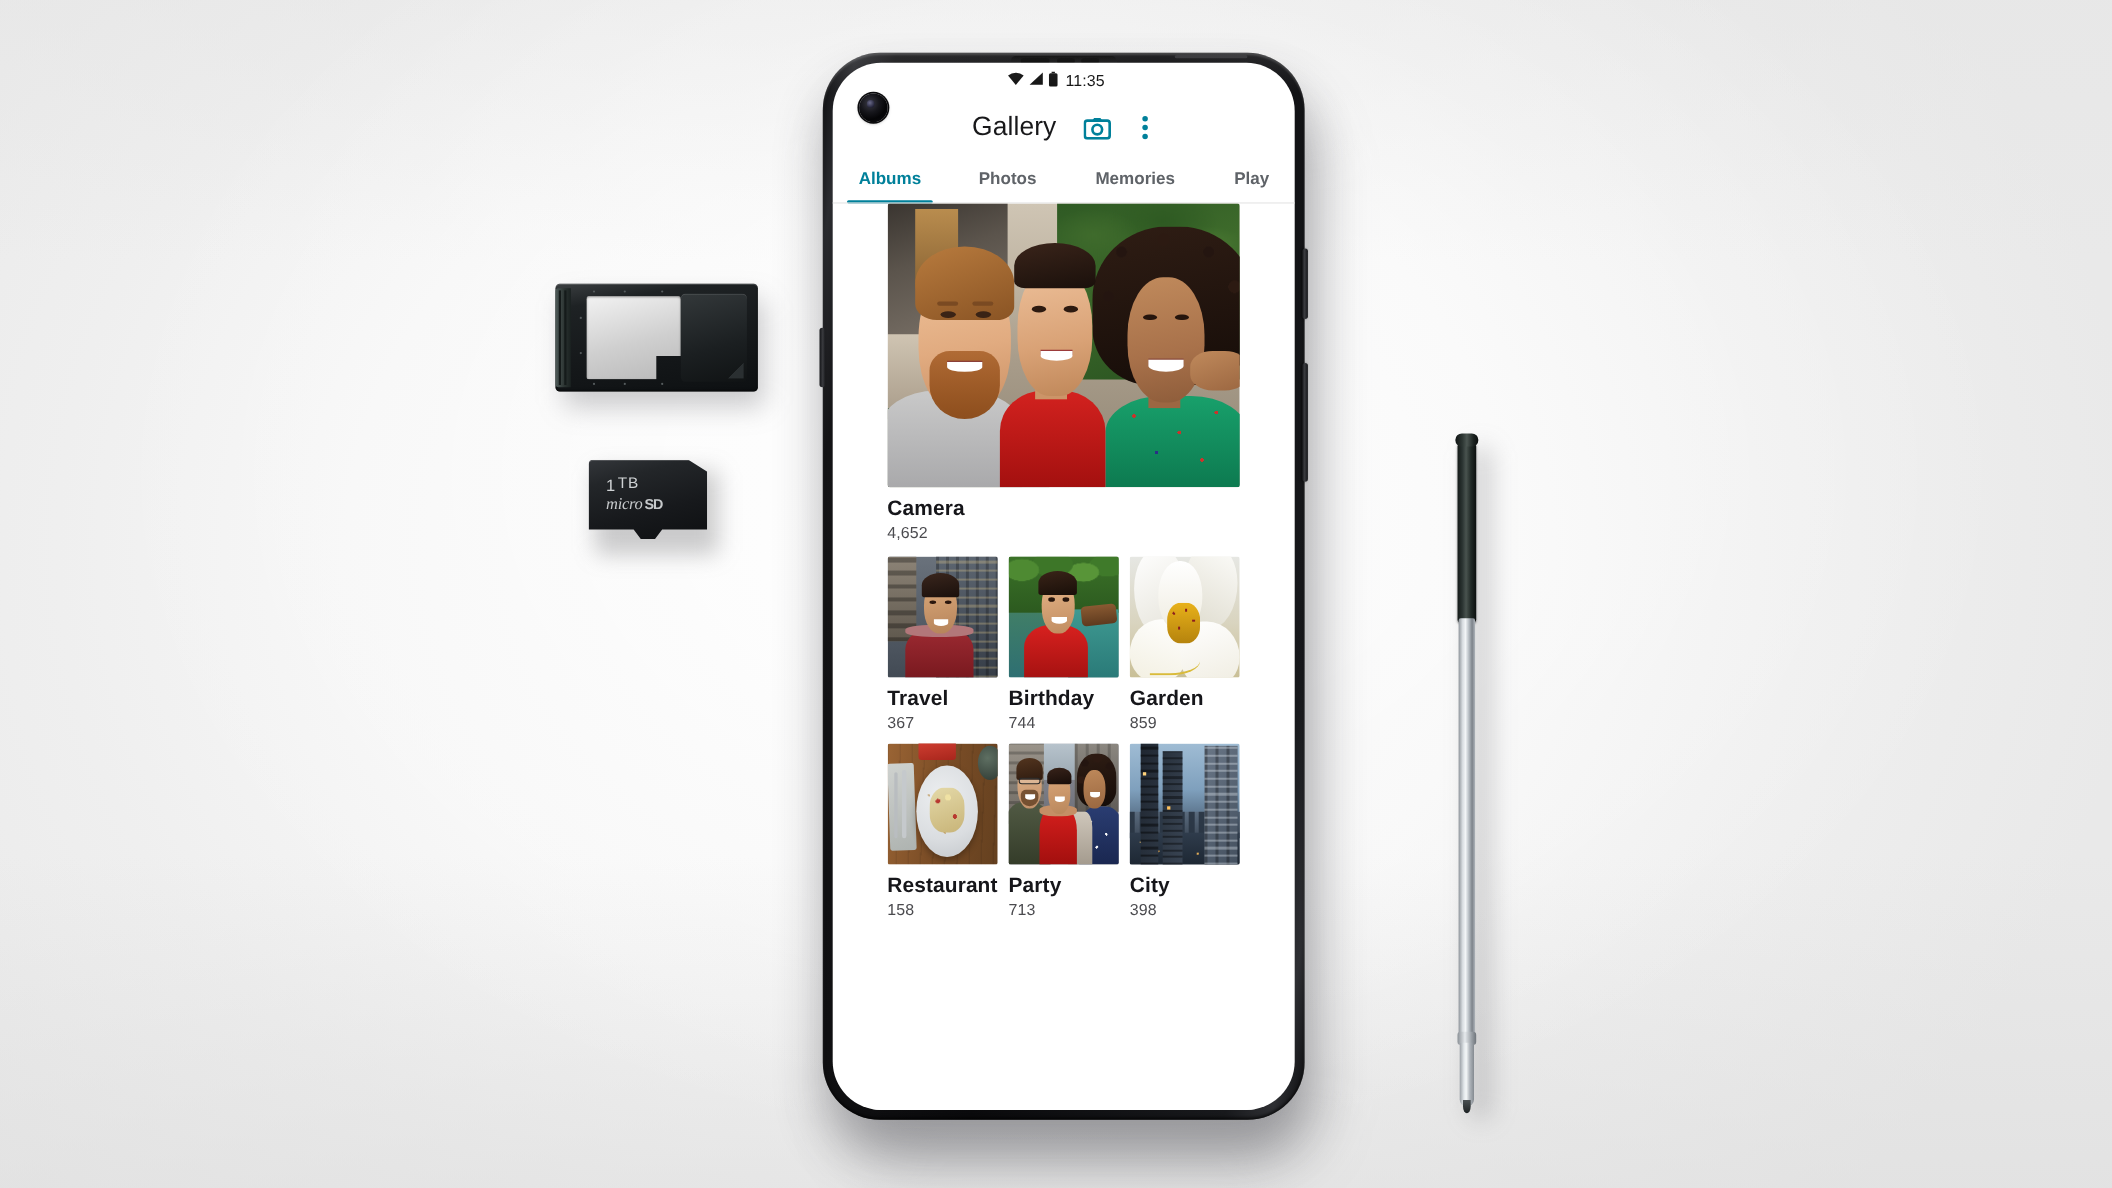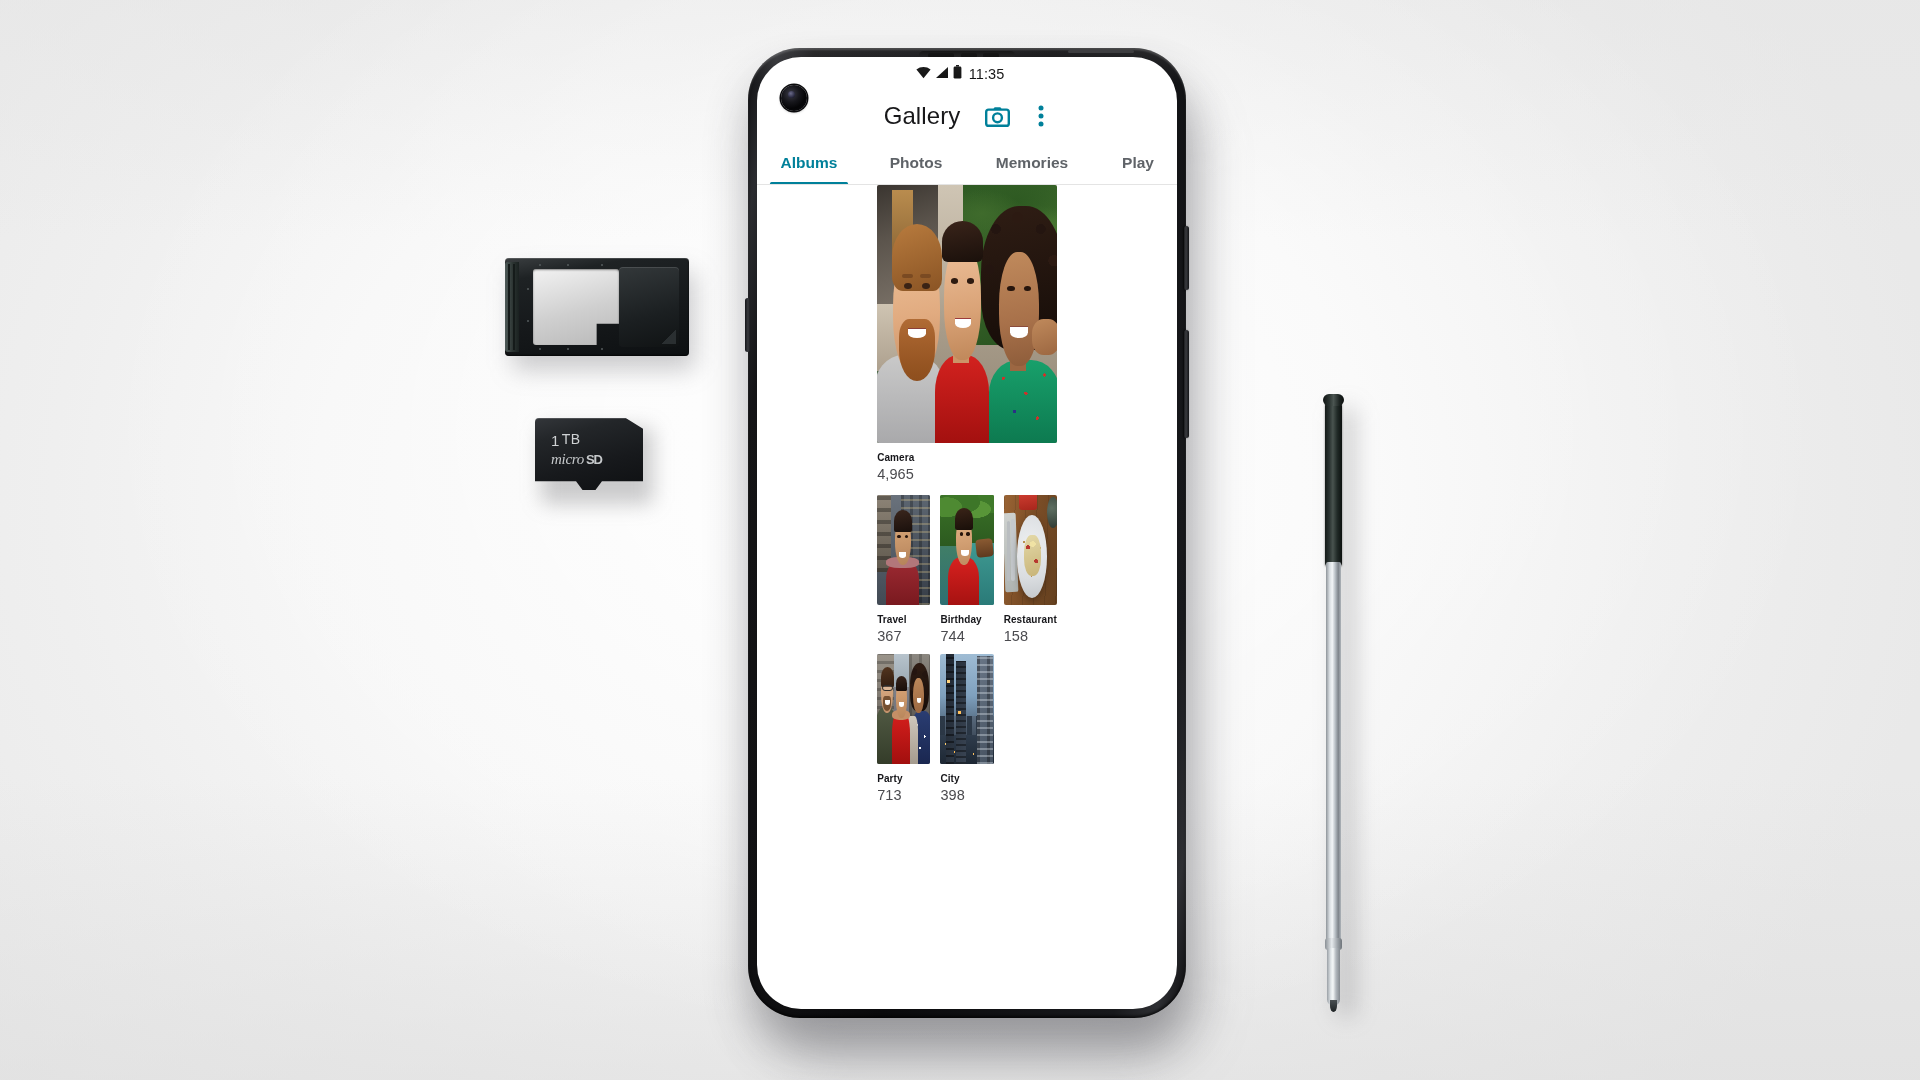--- a/index.html
+++ b/index.html
@@ -119,21 +119,21 @@
   .tab.active::after{
     content:""; position:absolute; left:10px; right:10px; bottom:0; height:3px; background:#00809a; border-radius:2px;
   }
   .tabs::after{
     content:""; position:absolute; left:0; right:0; bottom:0; height:1px; background:#e4e4e4;
   }
 
   
   .content{ flex:1; overflow:hidden; padding:0 14px; background:#fff; }
   .hero{ width:100%; height:258px; border-radius:2px; overflow:hidden; position:relative; }
-  .album-title{ font-size:10px; font-weight:700; color:#16161a; margin-top:9px; letter-spacing:0.1px; }
+  .album-title{ font-size:19px; font-weight:700; color:#16161a; margin-top:9px; letter-spacing:0.1px; }
   .album-count{ font-size:14.5px; font-weight:400; color:#4b4b4f; margin-top:3px; letter-spacing:0.1px; }
 
   .grid{ display:grid; grid-template-columns:repeat(3,1fr); gap:10px; margin-top:13px; }
   .cell{ display:flex; flex-direction:column; }
   .thumb{ width:100%; height:110px; border-radius:2px; overflow:hidden; position:relative; }
 
   
   .ph{ position:absolute; inset:0; }
   .f{ position:absolute; }
 
@@ -604,21 +604,21 @@
                   <div class="f p2-eyeR"></div>
                 <div class="f p2-mouth"></div>
                 <div class="f p3-head"></div>
                 <div class="f p3-eyeL"></div>
                   <div class="f p3-eyeR"></div>
                 <div class="f p3-mouth"></div>
                 <div class="f p3-arm"></div>
               </div>
             </div>
             <div class="album-title">Camera</div>
-            <div class="album-count">4,965</div>
+            <div class="album-count">4,652</div>
           </div>
 
           <div class="grid">
 
             <div class="cell">
               <div class="thumb">
                 <div class="ph">
                   <div class="tv-bg"></div>
                     <div class="tv-bldg"></div>
                     <div class="tv-bldg2"></div>
@@ -651,20 +651,36 @@
                     <div class="bd-hairtop"></div>
                   <div class="bd-eyeL"></div>
                     <div class="bd-eyeR"></div>
                     <div class="bd-mouth"></div>
                 </div>
               </div>
               <div class="album-title">Birthday</div>
               <div class="album-count">744</div>
             </div>
 
+            <div class="cell">
+              <div class="thumb">
+                <div class="ph">
+                  <div class="gd-bg"></div>
+                    <div class="gd-p1"></div>
+                    <div class="gd-p2"></div>
+                  <div class="gd-p4"></div>
+                    <div class="gd-p5"></div>
+                    <div class="gd-p3"></div>
+                  <div class="gd-center"></div>
+                    <div class="gd-stem"></div>
+                </div>
+              </div>
+              <div class="album-title">Garden</div>
+              <div class="album-count">859</div>
+            </div>
 
             <div class="cell">
               <div class="thumb">
                 <div class="ph">
                   <div class="rs-bg"></div>
                     <div class="rs-tray"></div>
                     <div class="rs-cup"></div>
                   <div class="rs-napkin"></div>
                     <div class="rs-fork"></div>
                     <div class="rs-knife"></div>

